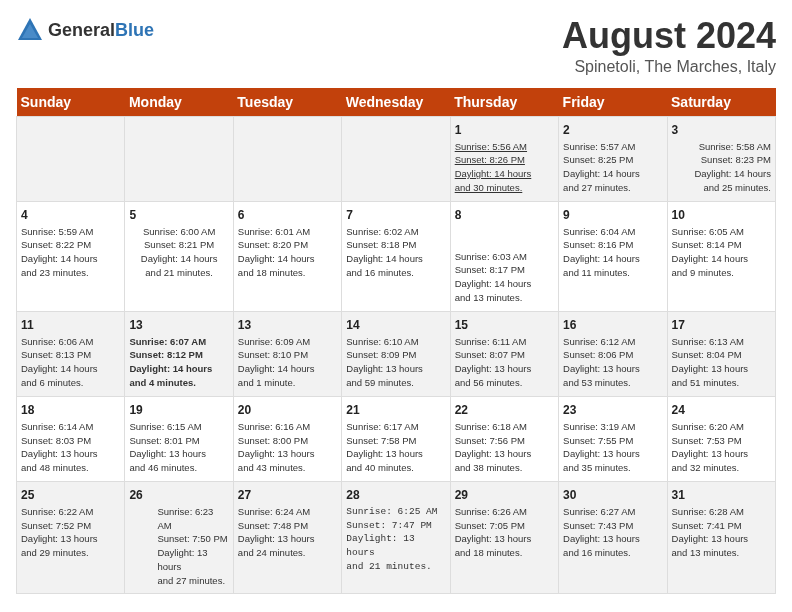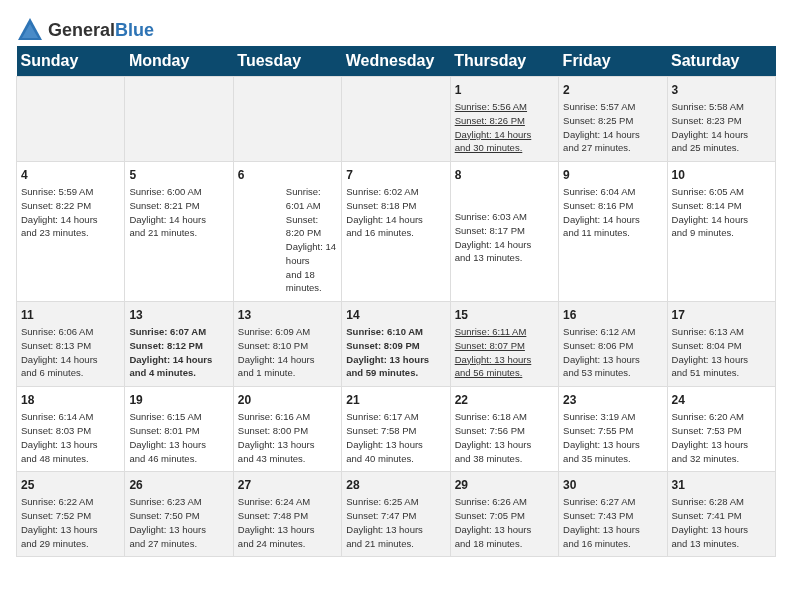--- a/index.html
+++ b/index.html
@@ -7,21 +7,21 @@
       font-family: Arial, sans-serif;
       background: #fff;
       width: 792px;
       min-height: 612px;
       padding: 16px;
     }
     .header {
       display: flex;
       justify-content: space-between;
       align-items: flex-start;
-      margin-bottom: 2px;
+      margin-bottom: 12px;
     }
     .logo {
       display: flex;
       align-items: center;
       gap: 4px;
     }
     .logo-icon {
       width: 28px;
       height: 28px;
     }
@@ -38,25 +38,25 @@
       font-size: 16px;
       color: #555;
       margin-top: 2px;
     }
     table {
       width: 100%;
       border-collapse: collapse;
       font-size: 10.5px;
     }
     thead th {
-      background-color: #0c4a6e;
+      background-color: #c2410c;
       color: #fff;
       padding: 6px 4px;
       text-align: left;
-      font-size: 16px;
+      font-size: 14px;
       font-weight: bold;
     }
     tbody tr {
       vertical-align: top;
     }
     tbody tr:nth-child(odd) {
       background-color: #f2f2f2;
     }
     tbody tr:nth-child(even) {
       background-color: #ffffff;
@@ -88,20 +88,24 @@
 
 <div class="header">
   <div class="logo">
     <svg class="logo-icon" viewBox="0 0 28 28" xmlns="http://www.w3.org/2000/svg">
       <polygon points="14,2 26,24 2,24" fill="#2e74b5"></polygon>
       <polygon points="14,8 22,22 6,22" fill="#5b9bd5" opacity="0.6"></polygon>
     </svg>
     <div>
       <span style="font-size:18px;font-weight:bold;color:#333;">General</span><span style="font-size:18px;font-weight:bold;color:#2e74b5;">Blue</span>
     </div>
+  </div>
+  <div class="title-block">
+    <div class="main-title">August 2024</div>
+    <div class="subtitle">Spinetoli, The Marches, Italy</div>
   </div>
 </div>
 
 <table>
   <thead>
     <tr>
       <th>Sunday</th>
       <th>Monday</th>
       <th>Tuesday</th>
       <th>Wednesday</th>
@@ -125,44 +129,44 @@
         </td>
         <td>
           <div class="day-number">2</div>
           <div class="day-info" style="white-space: pre-line;">Sunrise: 5:57 AM
 Sunset: 8:25 PM
 Daylight: 14 hours
 and 27 minutes.</div>
         </td>
         <td>
           <div class="day-number">3</div>
-          <div class="day-info" style="white-space: pre-line;">Sunrise: 5:58 AM
+          <div class="day-info" style="white-space: pre-line; text-align: right;">Sunrise: 5:58 AM
 Sunset: 8:23 PM
 Daylight: 14 hours
 and 25 minutes.</div>
         </td>
       </tr>
       <tr>
         <td>
           <div class="day-number">4</div>
           <div class="day-info" style="white-space: pre-line;">Sunrise: 5:59 AM
 Sunset: 8:22 PM
 Daylight: 14 hours
 and 23 minutes.</div>
         </td>
         <td>
           <div class="day-number">5</div>
-          <div class="day-info" style="white-space: pre-line;">Sunrise: 6:00 AM
+          <div class="day-info" style="white-space: pre-line; text-align: center;">Sunrise: 6:00 AM
 Sunset: 8:21 PM
 Daylight: 14 hours
 and 21 minutes.</div>
         </td>
         <td>
           <div class="day-number">6</div>
-          <div class="day-info" style="white-space: pre-line; margin-left: 48px;">Sunrise: 6:01 AM
+          <div class="day-info" style="white-space: pre-line;">Sunrise: 6:01 AM
 Sunset: 8:20 PM
 Daylight: 14 hours
 and 18 minutes.</div>
         </td>
         <td>
           <div class="day-number">7</div>
           <div class="day-info" style="white-space: pre-line;">Sunrise: 6:02 AM
 Sunset: 8:18 PM
 Daylight: 14 hours
 and 16 minutes.</div>
@@ -206,28 +210,28 @@
         </td>
         <td>
           <div class="day-number">13</div>
           <div class="day-info" style="white-space: pre-line;">Sunrise: 6:09 AM
 Sunset: 8:10 PM
 Daylight: 14 hours
 and 1 minute.</div>
         </td>
         <td>
           <div class="day-number">14</div>
-          <div class="day-info" style="white-space: pre-line; font-weight: bold;">Sunrise: 6:10 AM
+          <div class="day-info" style="white-space: pre-line;">Sunrise: 6:10 AM
 Sunset: 8:09 PM
 Daylight: 13 hours
 and 59 minutes.</div>
         </td>
         <td>
           <div class="day-number">15</div>
-          <div class="day-info" style="white-space: pre-line; text-decoration: underline;">Sunrise: 6:11 AM
+          <div class="day-info" style="white-space: pre-line;">Sunrise: 6:11 AM
 Sunset: 8:07 PM
 Daylight: 13 hours
 and 56 minutes.</div>
         </td>
         <td>
           <div class="day-number">16</div>
           <div class="day-info" style="white-space: pre-line;">Sunrise: 6:12 AM
 Sunset: 8:06 PM
 Daylight: 13 hours
 and 53 minutes.</div>
@@ -294,35 +298,35 @@
       <tr>
         <td>
           <div class="day-number">25</div>
           <div class="day-info" style="white-space: pre-line;">Sunrise: 6:22 AM
 Sunset: 7:52 PM
 Daylight: 13 hours
 and 29 minutes.</div>
         </td>
         <td>
           <div class="day-number">26</div>
-          <div class="day-info" style="white-space: pre-line;">Sunrise: 6:23 AM
+          <div class="day-info" style="white-space: pre-line; margin-left: 28px;">Sunrise: 6:23 AM
 Sunset: 7:50 PM
 Daylight: 13 hours
 and 27 minutes.</div>
         </td>
         <td>
           <div class="day-number">27</div>
           <div class="day-info" style="white-space: pre-line;">Sunrise: 6:24 AM
 Sunset: 7:48 PM
 Daylight: 13 hours
 and 24 minutes.</div>
         </td>
         <td>
           <div class="day-number">28</div>
-          <div class="day-info" style="white-space: pre-line;">Sunrise: 6:25 AM
+          <div class="day-info" style="white-space: pre-line; font-family: Liberation Mono, monospace;">Sunrise: 6:25 AM
 Sunset: 7:47 PM
 Daylight: 13 hours
 and 21 minutes.</div>
         </td>
         <td>
           <div class="day-number">29</div>
           <div class="day-info" style="white-space: pre-line;">Sunrise: 6:26 AM
 Sunset: 7:05 PM
 Daylight: 13 hours
 and 18 minutes.</div>

